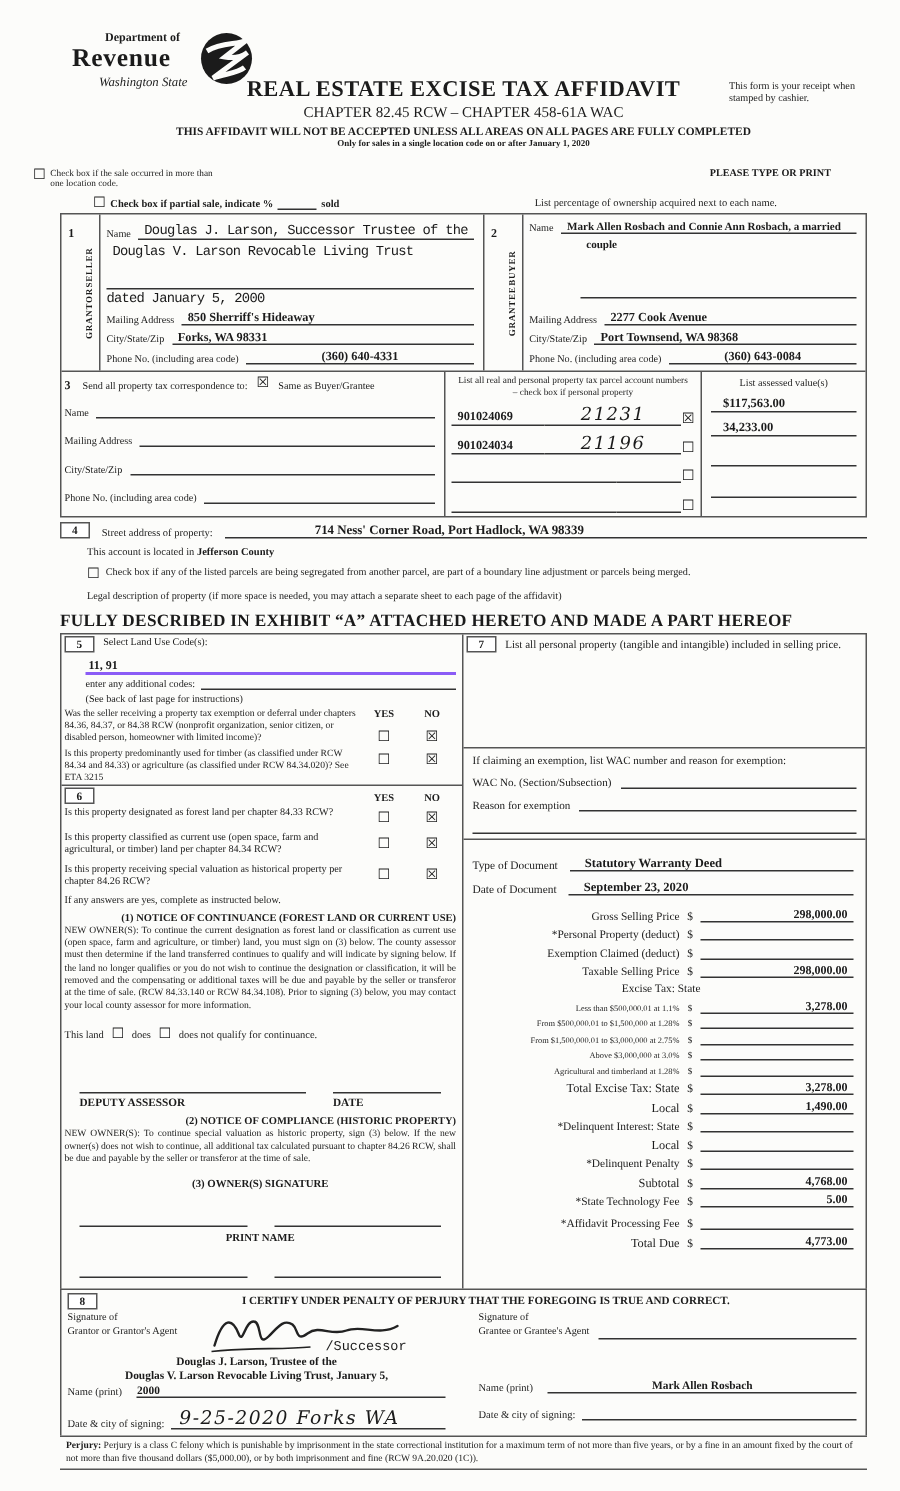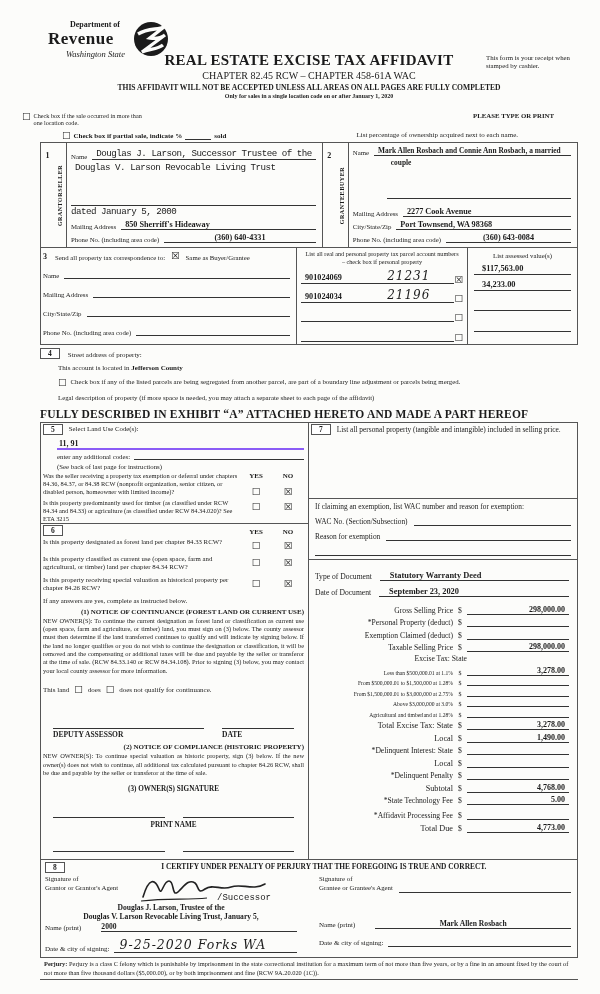--- a/index.html
+++ b/index.html
@@ -114,21 +114,21 @@
 
   .sec8 { border: 1px solid #555; border-bottom: none; }
   .certrow { display: flex; gap: 10px; padding: 2px 4px; }
   .certify { flex: 1; text-align: center; font-size: 7.4px; font-weight: bold; }
   .sighalves { display: flex; padding: 0 6px 4px 4px; }
   .shalf { flex: 1; position: relative; }
   .siglab { font-size: 6.8px; line-height: 1.3; }
   .sigsvg { position: absolute; left: 92px; top: -4px; }
   .successor { font-family: "Liberation Mono", monospace; font-size: 9px; text-align: right; margin-right: 26px; }
   .typedname { font-size: 7.6px; font-weight: bold; text-align: center; }
-  .nprow { display: flex; align-items: flex-end; gap: 20px; margin-top: 1px; }
+  .nprow { display: flex; align-items: flex-end; gap: 10px; margin-top: 1px; }
   .nplbl { font-size: 7px; white-space: nowrap; }
   .npline { flex: 1; border-bottom: 1px solid #333; font-size: 7.6px; font-weight: bold; min-height: 10px; }
   .center { text-align: center; }
   .grantline { border-bottom: 1px solid #333; flex: 1; min-height: 10px; }
   .dcs { display: flex; align-items: flex-end; gap: 4px; margin-top: 5px; }
   .handdate { flex: 1; border-bottom: 1px solid #333; font-family: "DejaVu Serif", serif; font-style: italic; font-size: 12.5px; letter-spacing: 1px; padding-left: 6px; }
   .perjury { border: 1px solid #555; border-left: none; border-right: none; font-size: 6.4px; line-height: 1.35; padding: 2px 4px; }
   .perjury b { font-size: 6.4px; }
 </style>
 </head>
@@ -186,20 +186,24 @@
             <span class="flabel">Name</span>
             <span class="fline typed">Douglas J. Larson, Successor Trustee of the</span>
           </div>
           <div class="fline typed" style="margin-top:2px;">Douglas V. Larson Revocable Living Trust</div>
           <div class="typed" style="margin-top:0;">dated January 5, 2000</div>
           <div class="frow">
             <span class="flabel">Mailing Address</span>
             <span class="fline">850 Sherriff's Hideaway</span>
           </div>
           <div class="frow">
+            <span class="flabel">City/State/Zip</span>
+            <span class="fline">Forks, WA 98331</span>
+          </div>
+          <div class="frow">
             <span class="flabel">Phone No. (including area code)</span>
             <span class="fline" style="text-align:center;">(360) 640-4331</span>
           </div>
         </div>
       </div>
       <div class="party">
         <div class="numcell">2</div>
         <div class="vstrip">
           <span class="vlabel">BUYER</span>
           <span class="vlabel">GRANTEE</span>
@@ -284,20 +288,21 @@
         <div class="assrow" style="margin-top:9px;"></div>
         <div class="assrow" style="margin-top:10px;"></div>
       </div>
     </div>
   </div>
 
   <div class="sec4">
     <div class="sec4row">
       <span class="numbox">4</span>
       <span class="s4lbl">Street address of property:</span>
+      <span class="s4val">714 Ness' Corner Road, Port Hadlock, WA  98339</span>
     </div>
     <div class="located">
       <span>This account is located in</span>
       <b>Jefferson County</b>
     </div>
     <div class="segrow">
       <span class="cbg">☐</span>
       <span>Check box if any of the listed parcels are being segregated from another parcel, are part of a boundary line adjustment or parcels being merged.</span>
     </div>
     <div class="legal">Legal description of property (if more space is needed, you may attach a separate sheet to each page of the affidavit)</div>

